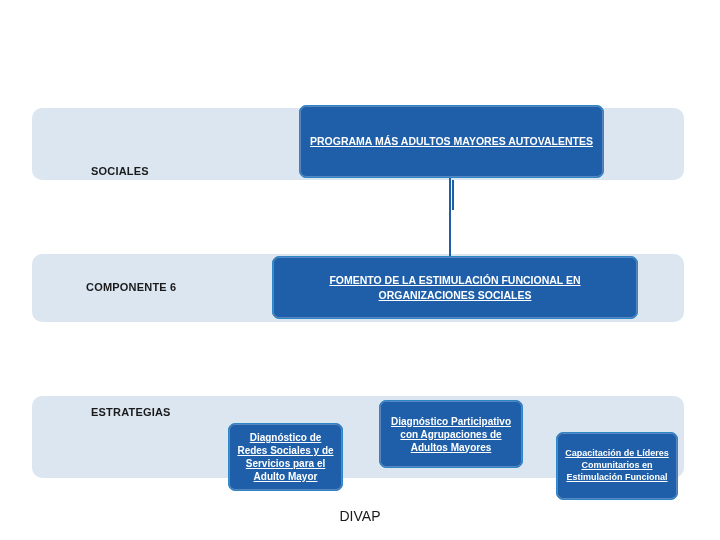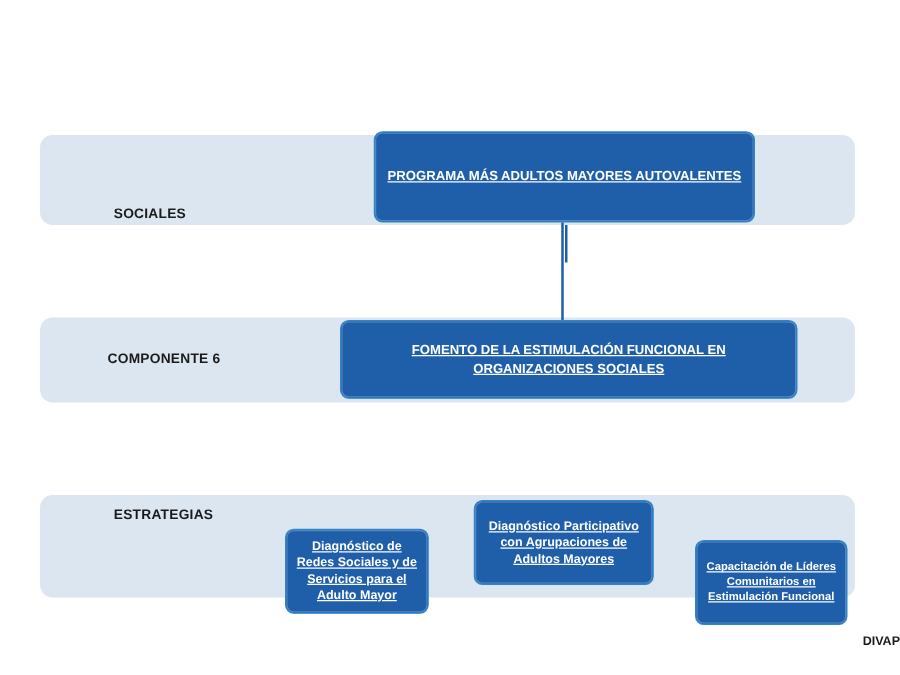--- a/index.html
+++ b/index.html
@@ -85,24 +85,24 @@
     left: 449px; top: 178px; width: 2px; height: 78px;
   }
   #conn-vertical-tick {
     left: 452px; top: 180px; width: 2px; height: 30px;
   }
 
   .footer-text {
     position: absolute;
     left: 0; right: 0;
     top: 508px;
-    text-align: right;
-    font-size: 10px;
+    text-align: center;
+    font-size: 14px;
     color: #1a1a1a;
-    font-weight: bold;
+    font-weight: normal;
   }
 </style>
 </head>
 <body>
 
 <div class="canvas">
 
   <div class="band" id="band-programa"></div>
   <div class="band" id="band-componente"></div>
   <div class="band" id="band-estrategias"></div>

